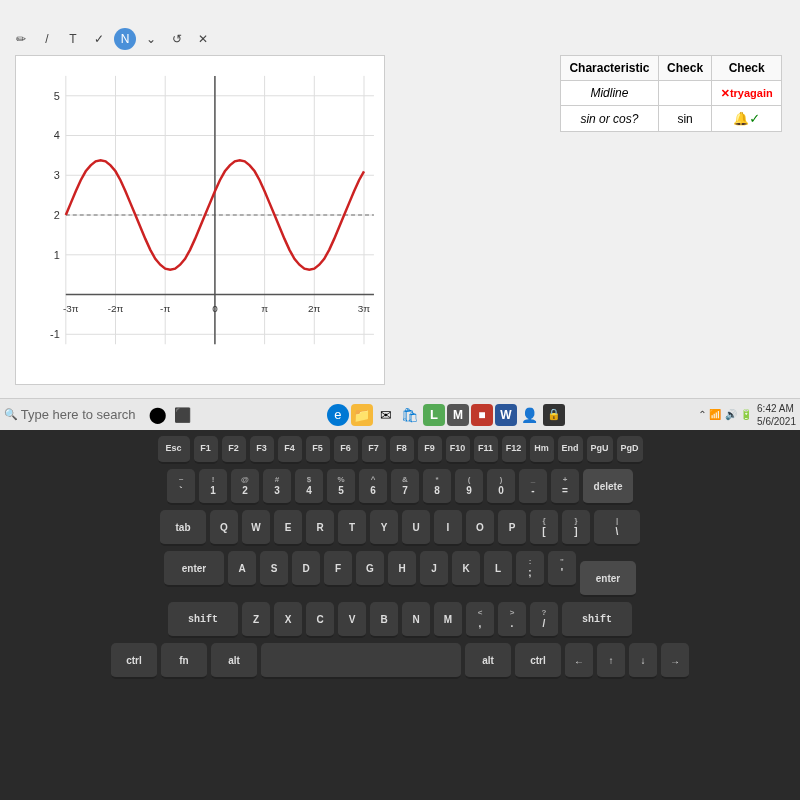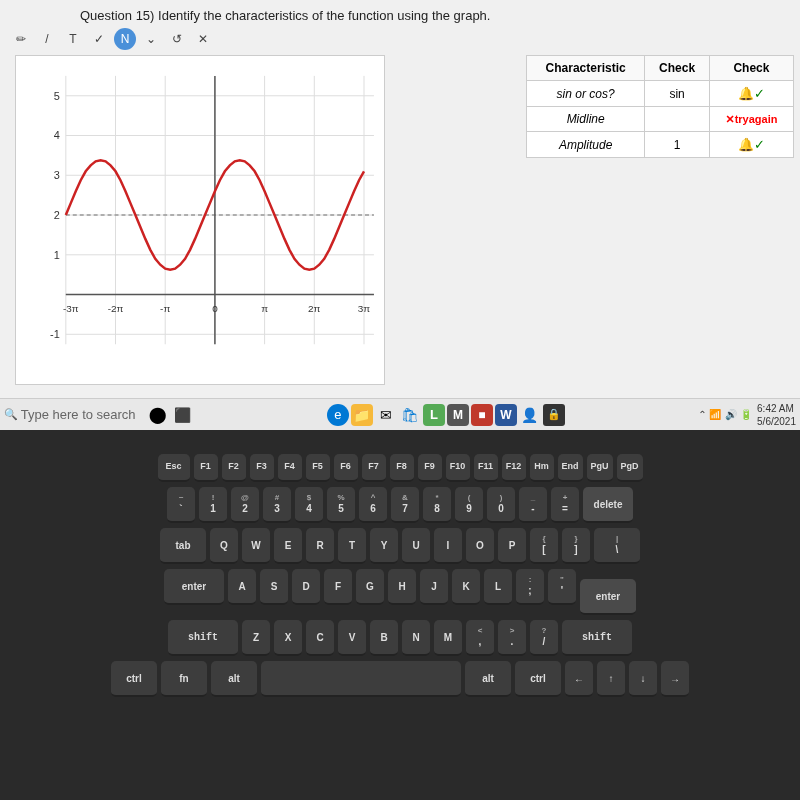--- a/index.html
+++ b/index.html
@@ -63,22 +63,22 @@
       width: 370px;
       height: 330px;
       background: white;
       border: 1px solid #ccc;
     }
 
     
     #table-area {
       position: absolute;
       top: 55px;
-      right: 6px;
-      width: 268px;
+      right: 18px;
+      width: 222px;
       margin-left: 17px;
     }
     #table-area table {
       width: 100%;
       border-collapse: collapse;
       background: white;
       font-size: 12px;
     }
     #table-area th {
       border: 1px solid #ccc;
@@ -146,21 +146,21 @@
     .time-block { line-height: 1.3; }
 
     
     #keyboard {
       position: absolute;
       top: 430px;
       left: 0;
       width: 800px;
       height: 370px;
       background: #2a2a2a;
-      padding: 24px 8px;
+      padding: 6px 8px;
     }
     .key-row {
       display: flex;
       justify-content: center;
       gap: 4px;
       margin-bottom: 5px;
     }
     .key {
       background: #3d3d3d;
       color: #ddd;
@@ -193,23 +193,20 @@
     #graph-svg {
       width: 100%;
       height: 100%;
     }
   </style>
 </head>
 <body>
 
 <div id="screen">
 
-  <div id="question-text">
-    <span>Question 15) Identify the characteristics of the function using the graph.</span>
-  </div>
 
   <div id="toolbar">
     <div class="toolbar-btn">✏</div>
     <div class="toolbar-btn">/</div>
     <div class="toolbar-btn">T</div>
     <div class="toolbar-btn">✓</div>
     <div class="toolbar-btn highlighted">N</div>
     <div class="toolbar-btn">⌄</div>
     <div class="toolbar-btn">↺</div>
     <div class="toolbar-btn">✕</div>
@@ -325,36 +322,29 @@
     <table>
       <thead>
         <tr>
           <th>Characteristic</th>
           <th>Check</th>
           <th>Check</th>
         </tr>
       </thead>
       <tbody>
         <tr>
-          <td class="italic-cell">sin or cos?</td>
-          <td>sin</td>
-          <td>
-            <span class="warn-icon">🔔</span><span class="check-green">✓</span>
-          </td>
-        </tr>
-        <tr>
           <td class="italic-cell">Midline</td>
           <td></td>
           <td>
             <span class="check-red">✕tryagain</span>
           </td>
         </tr>
         <tr>
-          <td class="italic-cell">Amplitude</td>
-          <td>1</td>
+          <td class="italic-cell">sin or cos?</td>
+          <td>sin</td>
           <td>
             <span class="warn-icon">🔔</span><span class="check-green">✓</span>
           </td>
         </tr>
       </tbody>
     </table>
   </div>
 
   <div id="taskbar">
     <div class="taskbar-search">

